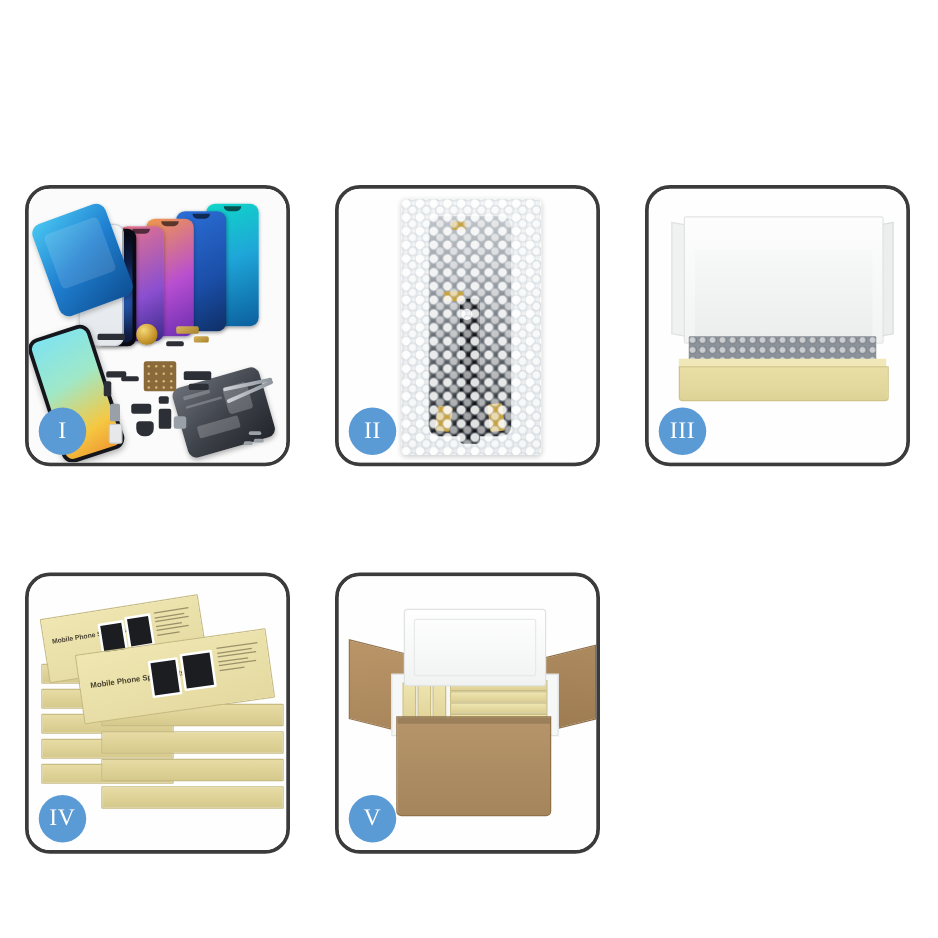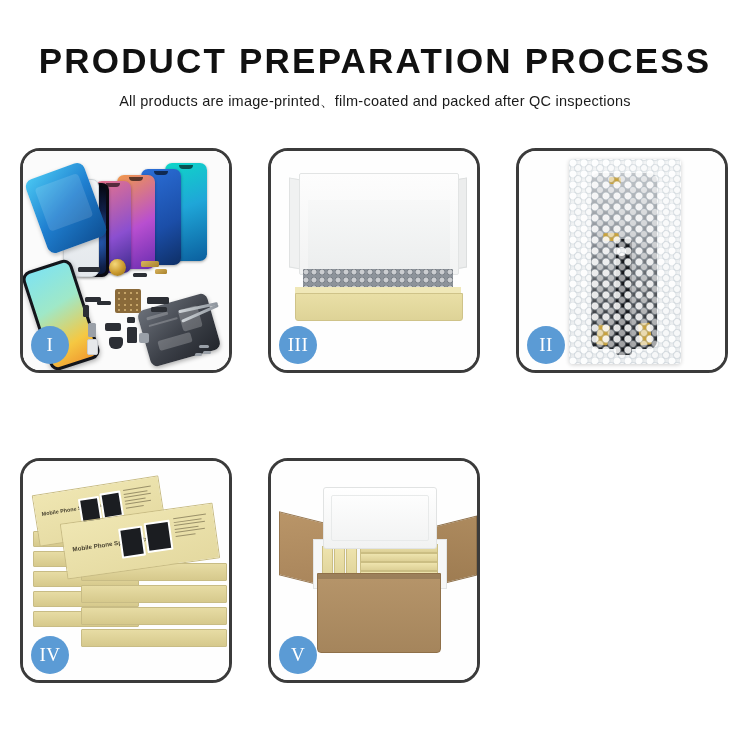--- a/index.html
+++ b/index.html
@@ -182,24 +182,20 @@
         background:linear-gradient(180deg,#b08d63 0%,#9c7c55 100%);
         border:1px solid #8a6c48;transform:skewY(22deg);}
   .c6-seam{position:absolute;background:rgba(120,95,60,.42);}
   .c6-tape{position:absolute;background:rgba(150,120,78,.55);}
 </style>
 </head>
 <body>
 
 <div class="page">
 
-  <div class="header">
-    <div class="title">PRODUCT PREPARATION PROCESS</div>
-    <div class="subtitle">All products are image-printed、film-coated and packed after QC inspections</div>
-  </div>
 
   <div class="grid">
 
     <div class="panel">
       <div class="stage">
         <div class="p1bg"></div>
 
         <div class="phone-line">
           <div class="ph ph-a">
               <div class="ph-notch"></div>
@@ -275,50 +271,50 @@
         <div class="tweezer">
           <div class="tw-a"></div>
             <div class="tw-b"></div>
         </div>
       </div>
       <div class="badge">I</div>
     </div>
 
     <div class="panel">
       <div class="stage">
-        <div class="b3">
-          <div class="b3-flapL"></div>
-          <div class="b3-flapR"></div>
-          <div class="b3-lid"></div>
-          <div class="b3-wrap">
-              <div class="bb"></div>
-            </div>
-          <div class="b3-edge"></div>
-          <div class="b3-front"></div>
-        </div>
-      </div>
-      <div class="badge">III</div>
-    </div>
-
-    <div class="panel">
-      <div class="stage">
         <div class="bw-bag">
           <div class="bw-screen">
             <div class="bw-flex"></div>
             <div class="bw-gold" style="left:18px;top:4px;width:12px;height:7px;"></div>
             <div class="bw-gold" style="left:12px;top:60px;width:16px;height:8px;"></div>
             <div class="bw-gold" style="left:6px;top:152px;width:12px;height:20px;transform:rotate(8deg);"></div>
             <div class="bw-gold" style="left:48px;top:150px;width:12px;height:22px;transform:rotate(-6deg);"></div>
             <div style="position:absolute;left:26px;top:74px;width:9px;height:9px;border-radius:50%;background:#f0f1f2;"></div>
           </div>
           <div class="bubbles"></div>
           <div class="bubbles2"></div>
         </div>
       </div>
       <div class="badge">II</div>
+    </div>
+
+    <div class="panel">
+      <div class="stage">
+        <div class="b3">
+          <div class="b3-flapL"></div>
+          <div class="b3-flapR"></div>
+          <div class="b3-lid"></div>
+          <div class="b3-wrap">
+              <div class="bb"></div>
+            </div>
+          <div class="b3-edge"></div>
+          <div class="b3-front"></div>
+        </div>
+      </div>
+      <div class="badge">III</div>
     </div>
 
     <div class="panel">
       <div class="stage">
         <div class="stk">
 
           <div class="bx" style="left:0px;top:52px;width:104px;height:14px;">
               <div class="side" style="inset:0;"></div>
             </div>
           <div class="bx" style="left:0px;top:72px;width:104px;height:14px;">

